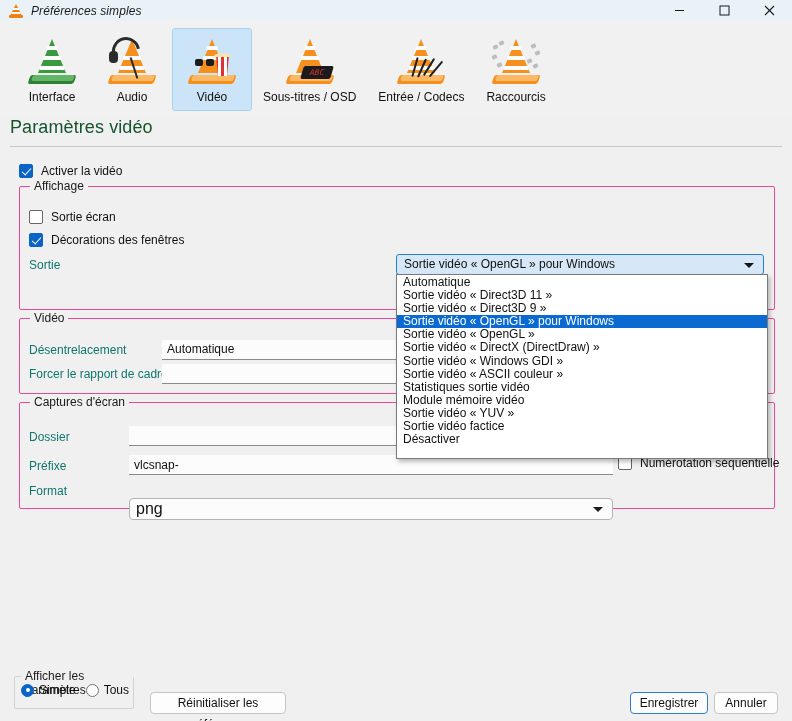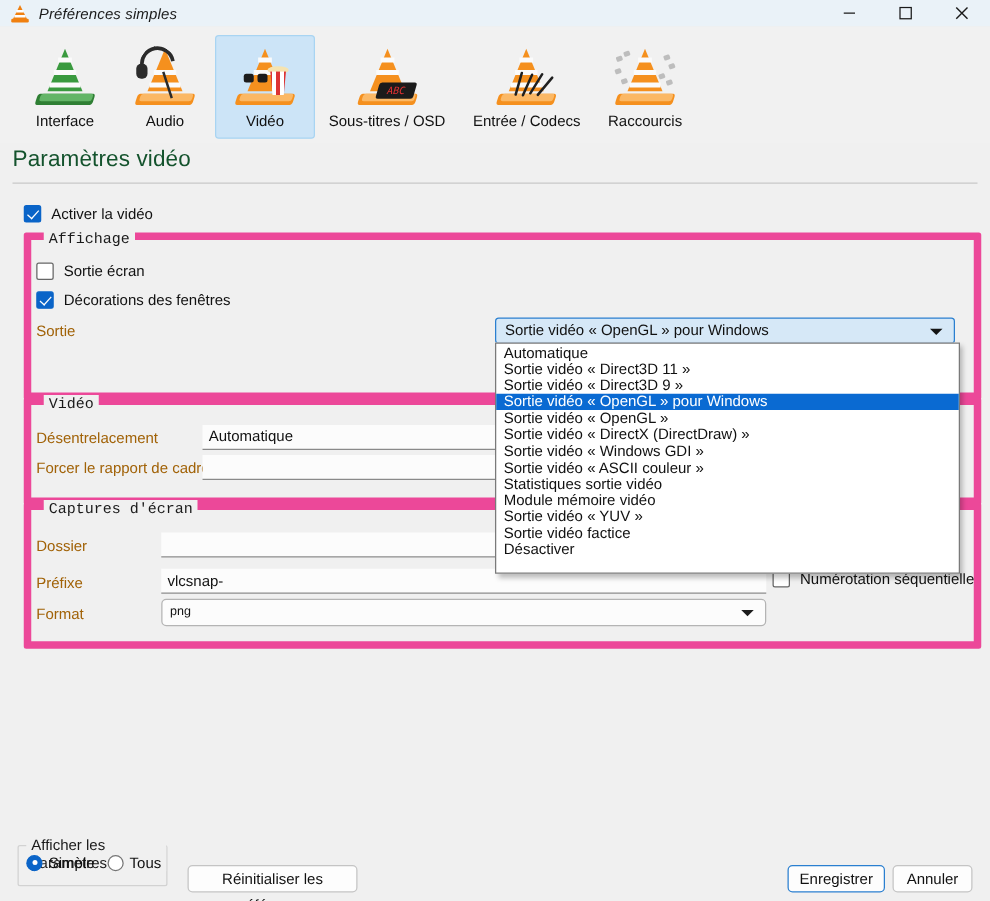--- a/index.html
+++ b/index.html
@@ -201,32 +201,31 @@
   .checkbox.checked::after {
     content: ""; position: absolute;
     left: 4px; top: 1px; width: 4px; height: 8px;
     border: solid #fff; border-width: 0 1.6px 1.6px 0;
     transform: rotate(42deg);
   }
   .chk-label { font-size: 12px; color: #111; margin-left: 8px; }
 
   .groupbox {
     position: absolute;
-    border: 6px solid #ec4899;
+    border: 1px solid #ec4899;
     border-radius: 2px;
     background: transparent;
-    font-family: Liberation Mono, monospace;
   }
   .group-title {
     position: absolute; top: -8px; left: 10px;
     background: #f0f0f0; padding: 0 4px;
     font-size: 12px; color: #1a1a1a;
   }
   .field-label {
-    position: absolute; font-size: 12px; color: #a16207;
+    position: absolute; font-size: 12px; color: #0f766e;
   }
 
   .lineedit {
     position: absolute; box-sizing: border-box;
     background: #fcfcfc;
     border: none;
     border-bottom: 1px solid #8a8a8a;
     font-size: 12px; color: #111;
     padding: 2px 4px 1px 5px;
     line-height: 17px;
@@ -237,22 +236,22 @@
     border: none; border-bottom: 1px solid #8a8a8a;
     font-size: 12px; color: #111;
     padding-left: 5px; line-height: 19px;
   }
 
   .combo {
     position: absolute; box-sizing: border-box;
     background: #fcfcfc;
     border: 1px solid #b4b4b4;
     border-radius: 4px;
-    font-size: 10px; color: #111;
-    line-height: 20px; padding-left: 6px;
+    font-size: 16px; color: #111;
+    line-height: 20px; padding-left: 6px; margin-top: 19px;
   }
   .combo .arrow {
     position: absolute; right: 9px; top: 50%;
     margin-top: -2px;
     width: 0; height: 0;
     border-left: 5px solid transparent;
     border-right: 5px solid transparent;
     border-top: 5px solid #1c1c1c;
   }
 

